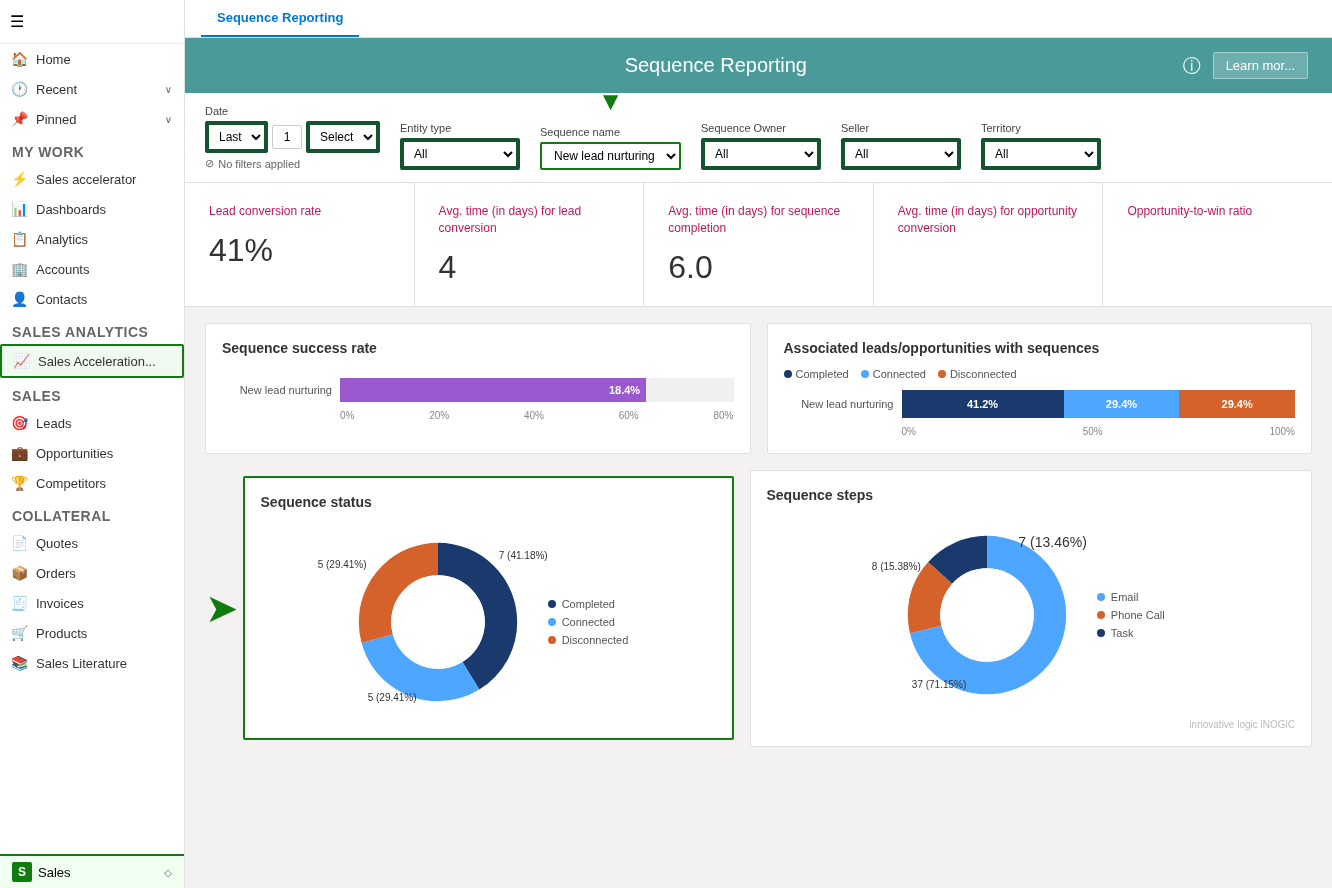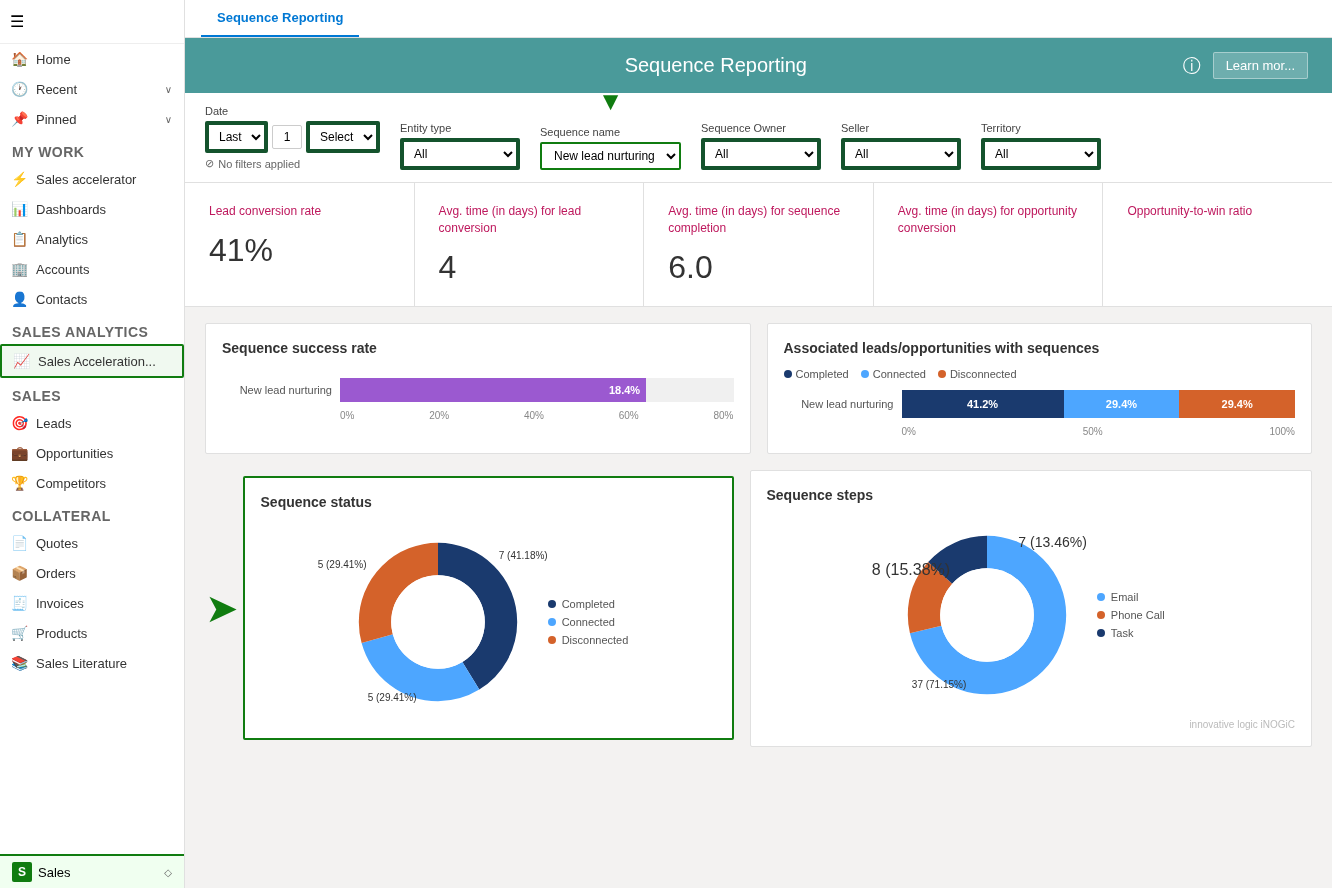--- a/index.html
+++ b/index.html
@@ -371,21 +371,21 @@
             <svg viewBox="0 0 100 100" width="180" height="180" style="transform:rotate(-90deg);">
 
               <circle cx="50" cy="50" r="35" fill="none" stroke="#4da6ff" stroke-width="18" stroke-dasharray="156.5 153.9" stroke-dashoffset="0"></circle>
 
               <circle cx="50" cy="50" r="35" fill="none" stroke="#d4622a" stroke-width="18" stroke-dasharray="33.8 276.6" stroke-dashoffset="-156.5"></circle>
 
               <circle cx="50" cy="50" r="35" fill="none" stroke="#1a3a6e" stroke-width="18" stroke-dasharray="29.6 280.8" stroke-dashoffset="-190.3"></circle>
               <circle cx="50" cy="50" r="26" fill="white"></circle>
             </svg>
             <div style="position:absolute; bottom:8%; left:15px; font-size:10px; color:#333; white-space:nowrap;">37 (71.15%)</div>
-            <div style="position:absolute; top:20%; left:-25px; font-size:16px; color:#333; white-space:nowrap;">8 (15.38%)</div>
+            <div style="position:absolute; top:20%; left:-25px; font-size:10px; color:#333; white-space:nowrap;">8 (15.38%)</div>
             <div style="position:absolute; top:5%; right:-10px; font-size:14px; color:#333; white-space:nowrap;">7 (13.46%)</div>
           </div>
           <div class="donut-legend">
             <div class="donut-legend-item">
               <div class="legend-dot" style="background:#4da6ff;"></div>
               <span>Email</span>
             </div>
             <div class="donut-legend-item">
               <div class="legend-dot" style="background:#d4622a;"></div>
               <span>Phone Call</span>

